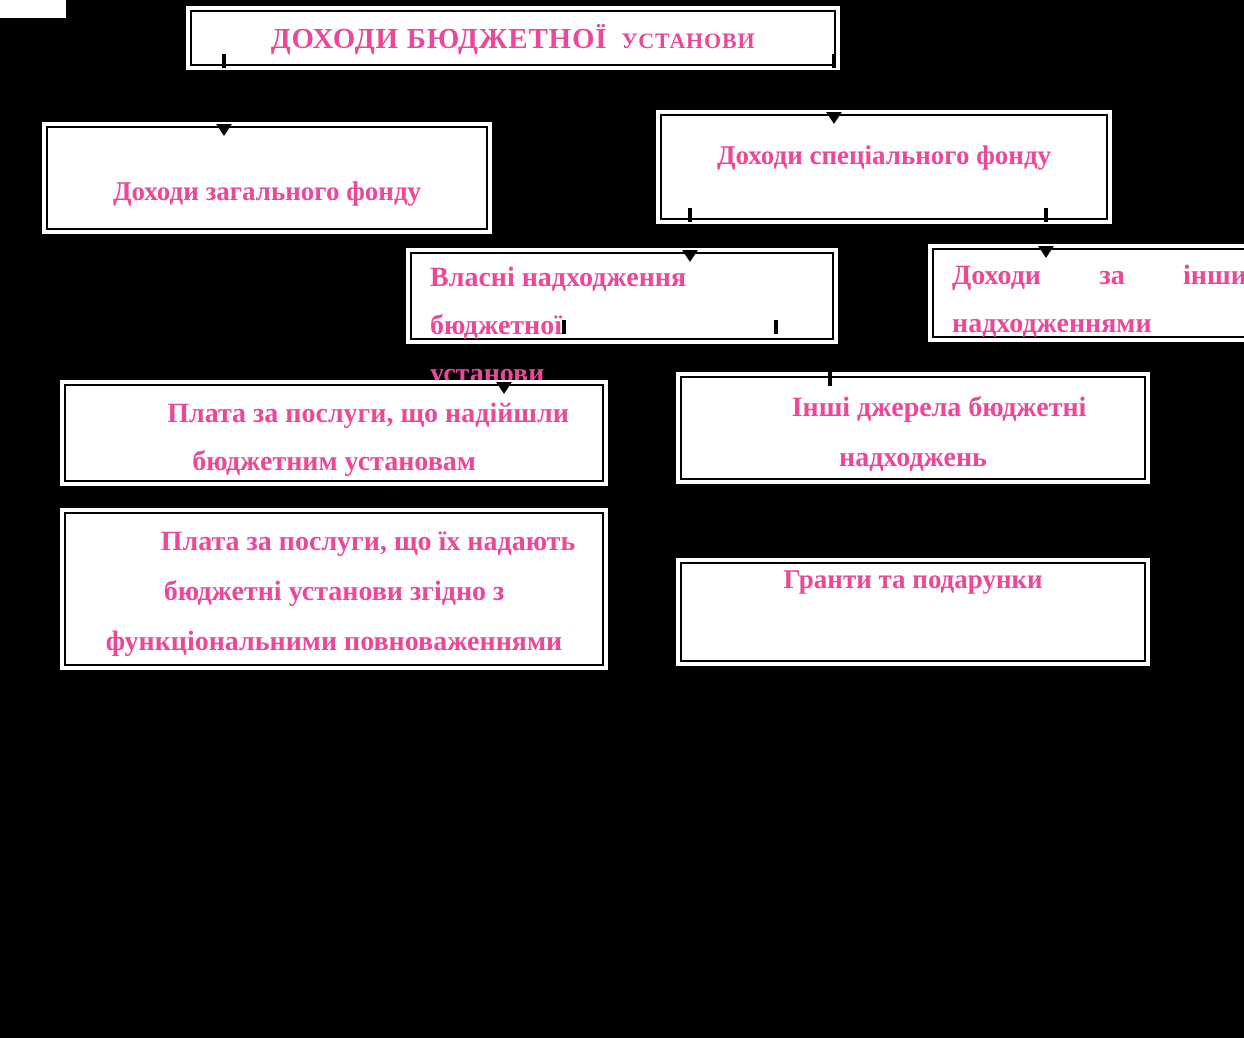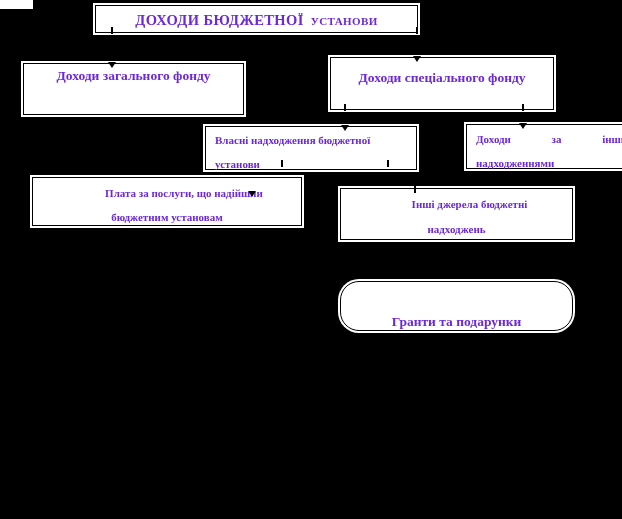--- a/index.html
+++ b/index.html
@@ -1,80 +1,85 @@
 <!DOCTYPE html>
 <html><head>
 <meta charset="utf-8">
 <style>
   html,body{margin:0;padding:0;background:#000;}
   #stage{
     position:relative;width:622px;height:390px;background:#000;overflow:hidden;
-    font-family:"Liberation Serif","DejaVu Serif",serif;color:#6d28d9;
+    font-family:"Liberation Serif","DejaVu Serif",serif;color:#ec4899;
   }
   .box{
     position:absolute;background:#fff;border:1px solid #000;
     box-shadow:0 0 0 2px #fff;box-sizing:border-box;
   }
   .lbl{font-weight:bold;}
   .title-box{display:flex;align-items:baseline;justify-content:center;gap:7px;padding-top:6px;}
   .title-main{font-size:14.5px;font-weight:bold;letter-spacing:.4px;}
   .title-small{font-size:11px;font-weight:bold;letter-spacing:.4px;}
   .fund{font-size:13.5px;text-align:center;}
-  .small-text{font-size:11px;}
+  .small-text{font-size:14px;}
   .preline{white-space:pre-line;}
   .center{text-align:center;}
   .justify{text-align:justify;}
-  .grants-box{display:flex;align-items:flex-end;justify-content:center;border-radius:19px;}
+  .grants-box{display:flex;align-items:flex-start;justify-content:center;}
   .tick{position:absolute;width:2px;height:7px;background:#000;z-index:3;}
   .arr{
     position:absolute;width:0;height:0;z-index:3;
     border-left:4px solid transparent;border-right:4px solid transparent;
     border-top:6px solid #000;
   }
   .artifact{position:absolute;background:#fff;}
 </style>
 </head>
 <body>
 
 <div id="stage">
 
   <div class="artifact" style="left:0;top:0;width:33px;height:9px;"></div>
 
   <div class="box title-box" style="left:95px;top:5px;width:323px;height:28px;">
     <span class="title-main">ДОХОДИ БЮДЖЕТНОЇ</span>
     <span class="title-small">УСТАНОВИ</span>
   </div>
 
-  <div class="box" style="left:23px;top:63px;width:221px;height:52px;padding-top:4px;">
+  <div class="box" style="left:23px;top:63px;width:221px;height:52px;padding-top:24px;">
     <div class="lbl fund">Доходи загального фонду</div>
   </div>
 
   <div class="box" style="left:330px;top:57px;width:224px;height:53px;padding-top:12px;">
     <div class="lbl fund">Доходи спеціального фонду</div>
   </div>
 
   <div class="box" style="left:205px;top:126px;width:212px;height:44px;">
     <div class="lbl small-text preline" style="line-height:24px;padding:1px 6px 0 9px;">Власні надходження бюджетної
 установи</div>
   </div>
 
   <div class="box" style="left:430px;top:124px;width:190px;height:45px;margin-left:36px;">
     <div class="lbl small-text justify" style="line-height:24px;padding:2px 14px 0 9px;">Доходи за іншими надходженнями</div>
   </div>
 
-  <div class="box" style="left:32px;top:177px;width:270px;height:49px;">
+  <div class="box" style="left:32px;top:192px;width:270px;height:49px;">
     <div class="lbl small-text preline center" style="line-height:24px;padding:3px 8px 0 8px;text-indent:34px;">Плата за послуги, що надійшли
 бюджетним установам</div>
   </div>
 
   <div class="box" style="left:340px;top:188px;width:233px;height:52px;">
     <div class="lbl small-text preline center" style="line-height:25px;padding:3px 8px 0 8px;text-indent:26px;">Інші джерела бюджетні
 надходжень</div>
   </div>
 
+  <div class="box" style="left:32px;top:256px;width:270px;height:77px;">
+    <div class="lbl small-text preline center" style="line-height:25px;padding:2px 8px 0 8px;text-indent:34px;">Плата за послуги, що їх надають
+бюджетні установи згідно з
+функціональними повноваженнями</div>
+  </div>
 
   <div class="box grants-box" style="left:340px;top:281px;width:233px;height:50px;">
     <div class="lbl fund">Гранти та подарунки</div>
   </div>
 
   <div class="tick" style="left:111px;top:27px;"></div>
   <div class="tick" style="left:416px;top:27px;"></div>
   <div class="tick" style="left:344px;top:104px;"></div>
   <div class="tick" style="left:522px;top:104px;"></div>
   <div class="tick" style="left:281px;top:160px;"></div>

